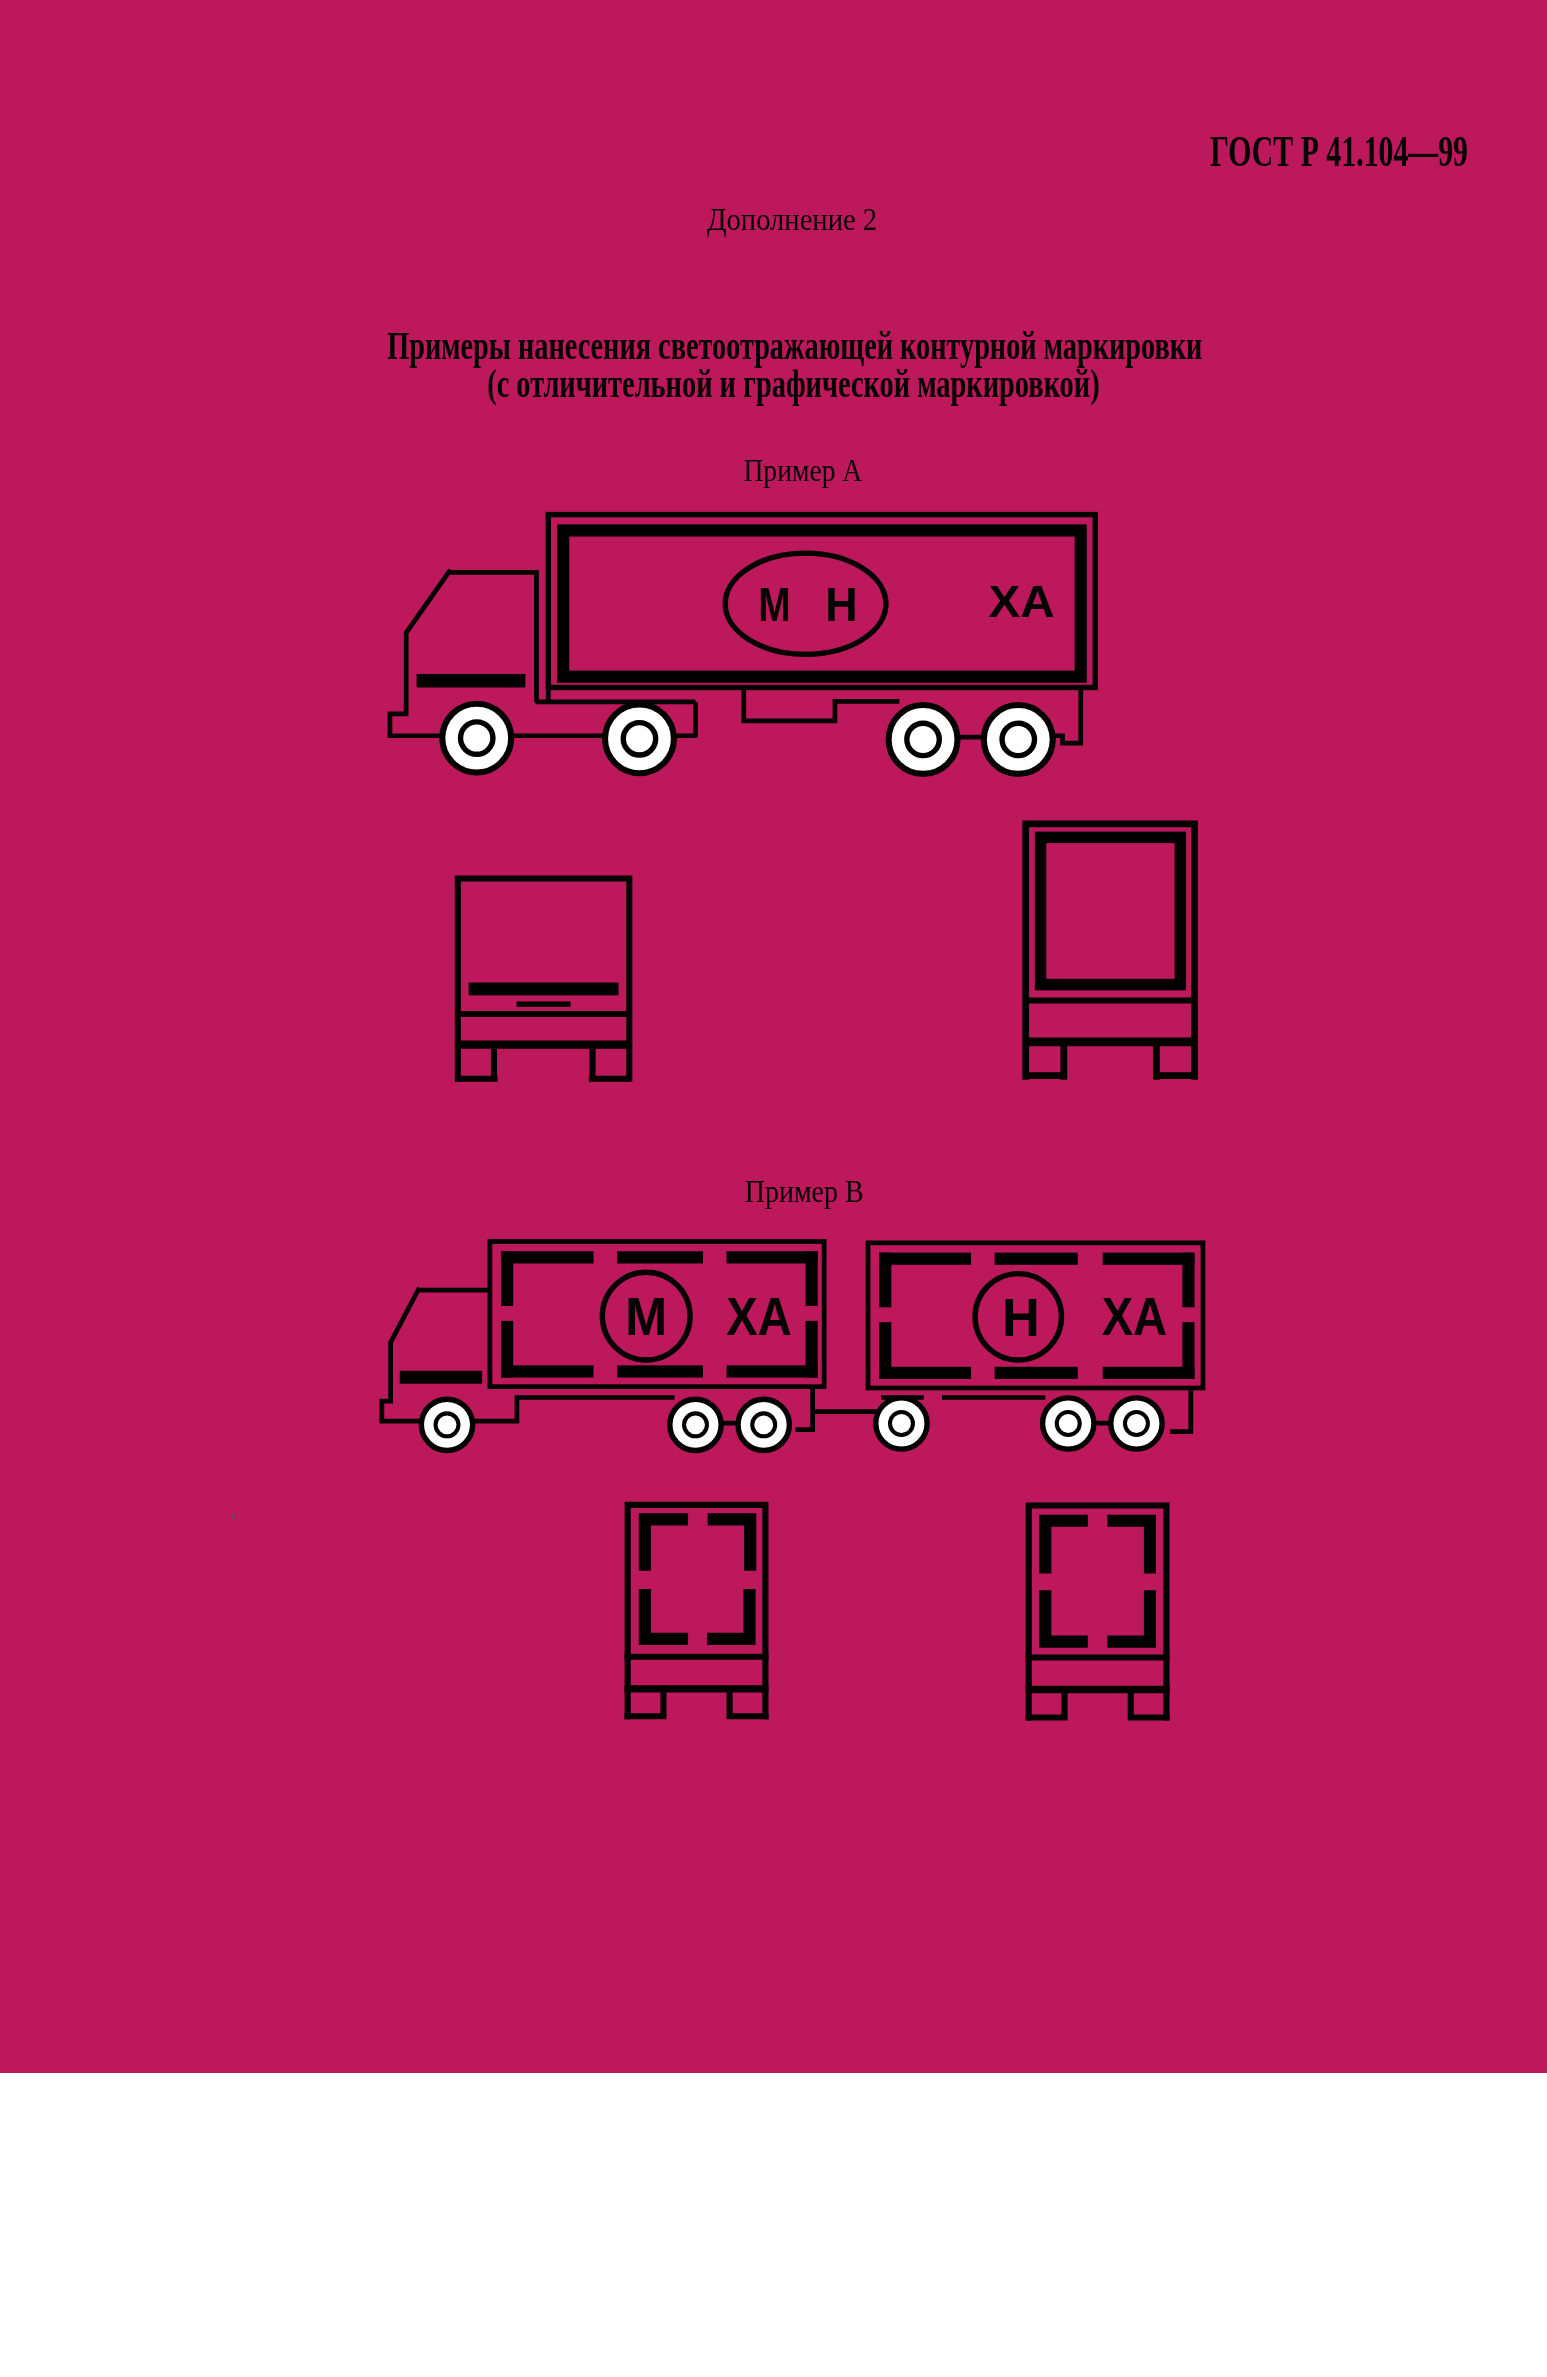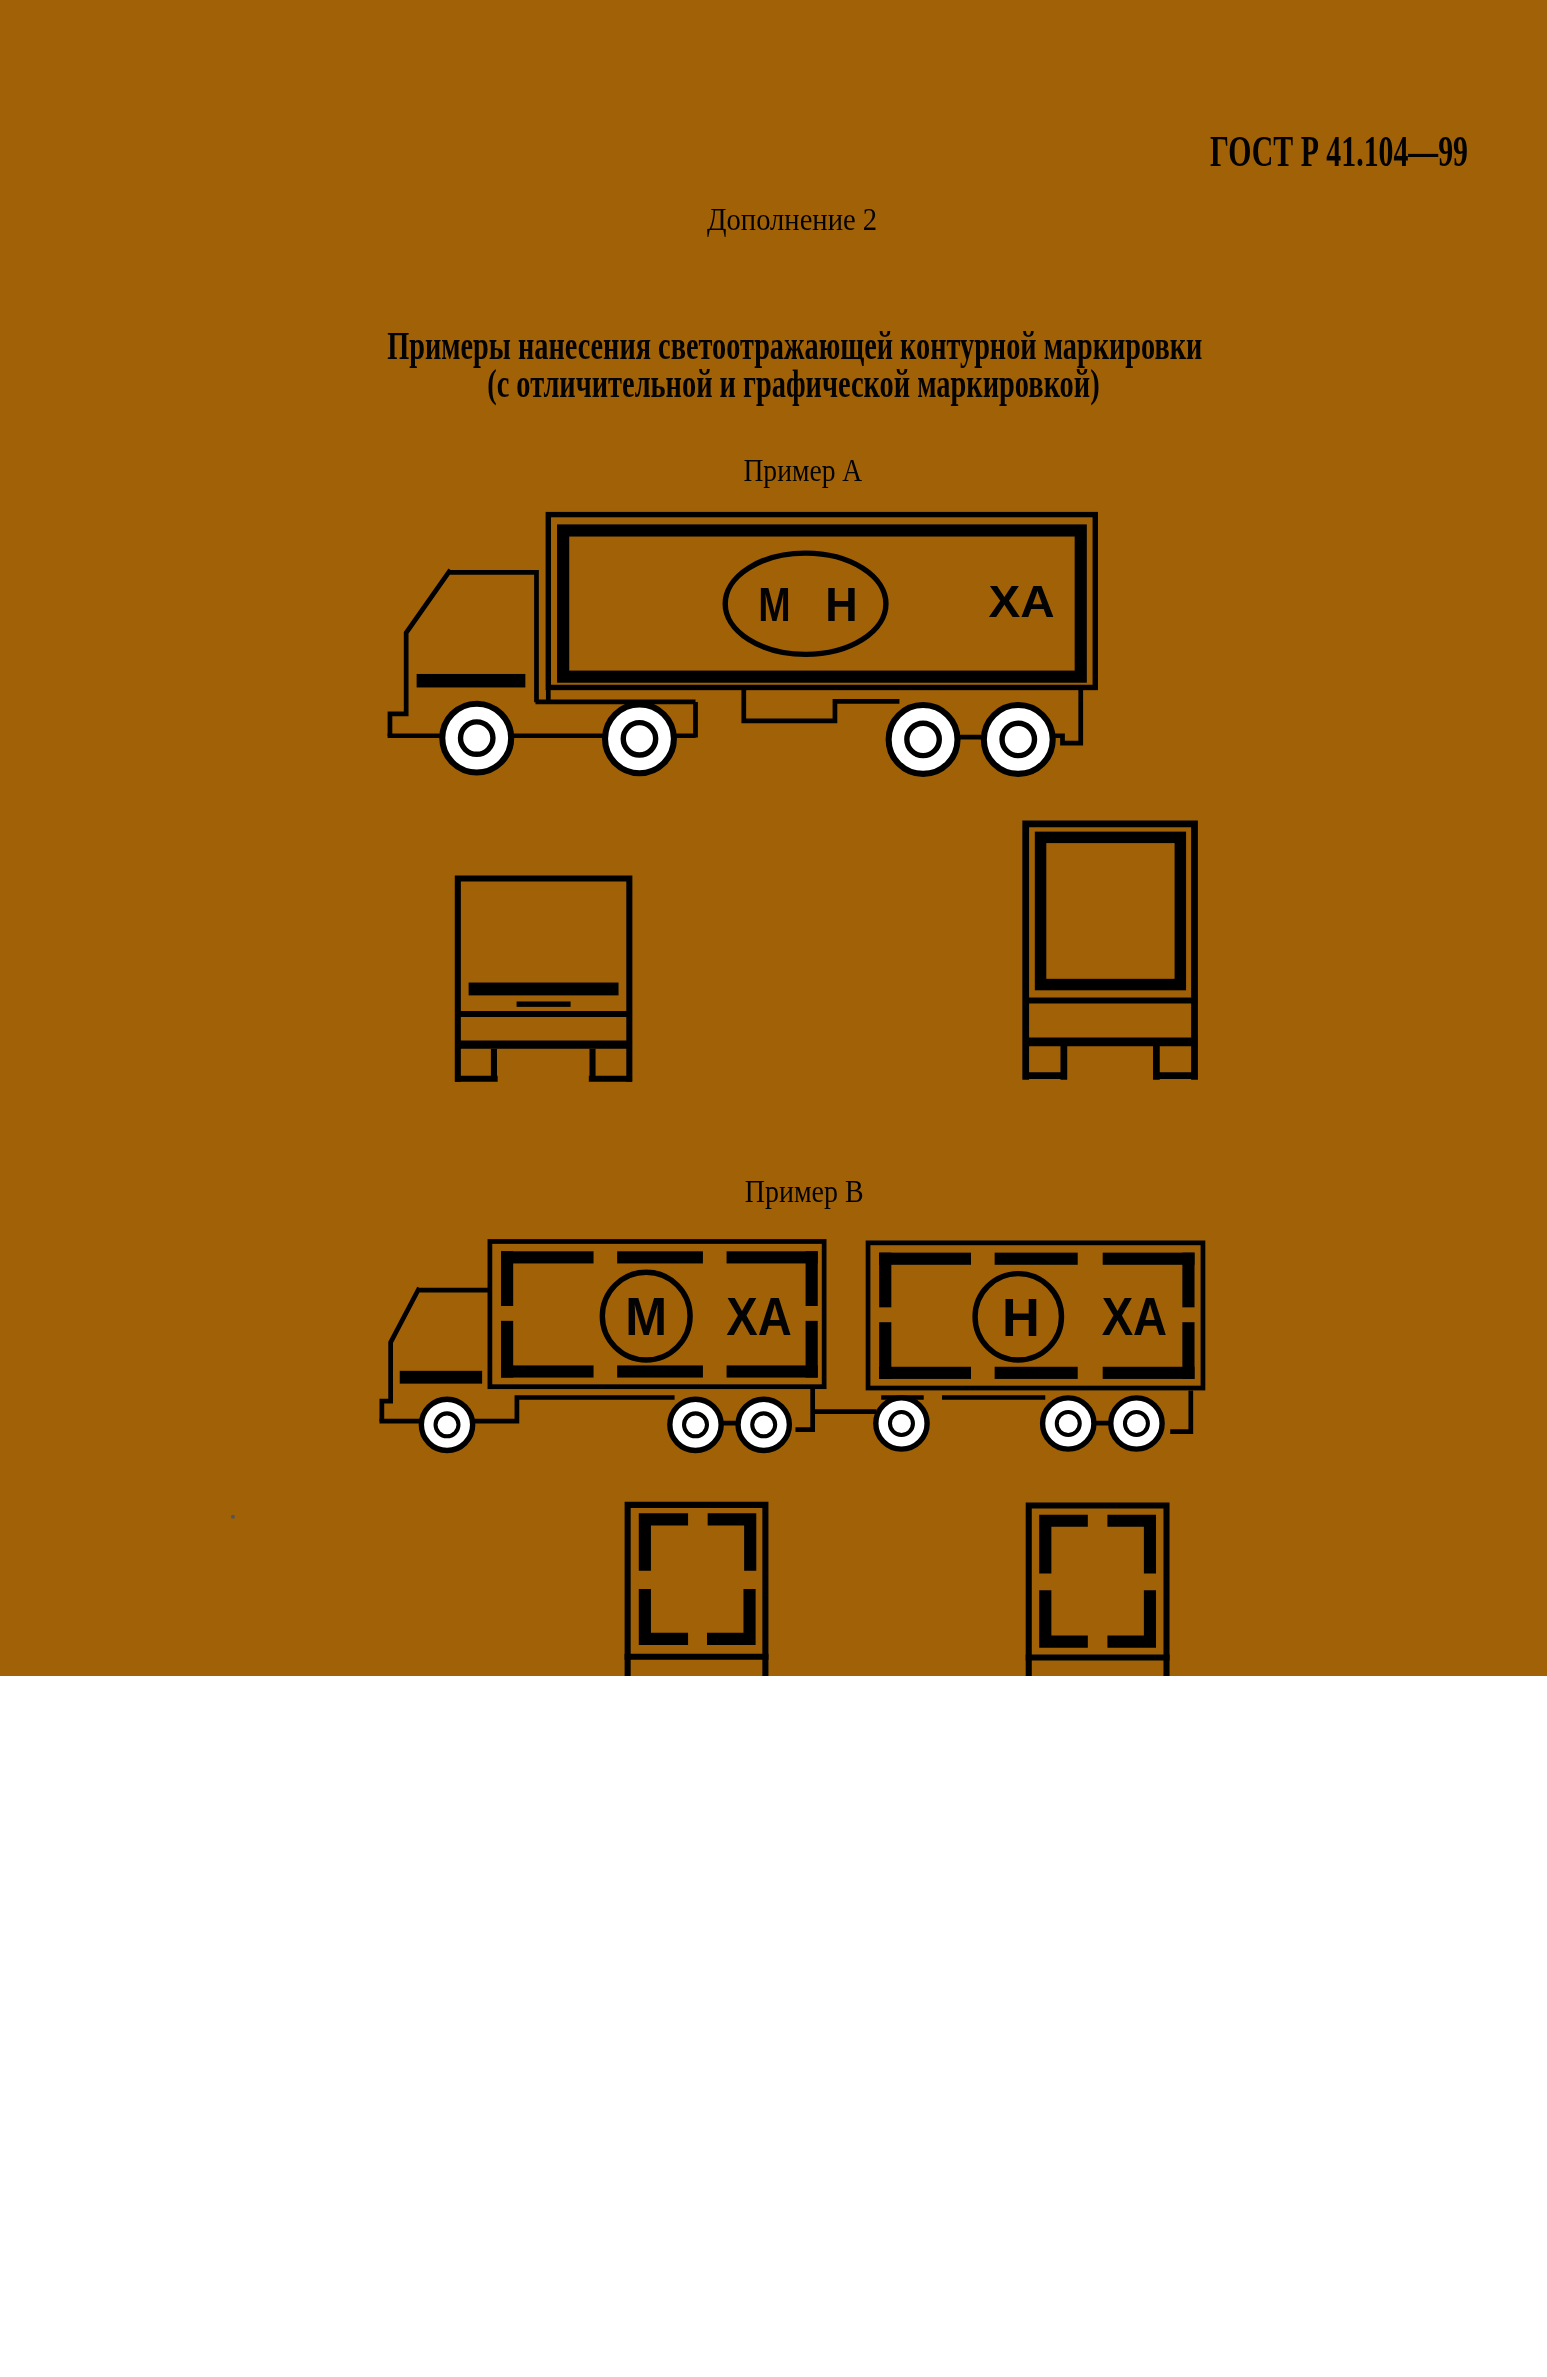--- a/index.html
+++ b/index.html
@@ -1,16 +1,16 @@
 <!DOCTYPE html>
 <html style="font-size:10.8px"><head>
 <meta charset="utf-8">
 <style>
 html,body{margin:0;padding:0;background:#ffffff;}
-#page{position:relative;width:1547px;height:1676px;background:#a16207;overflow:hidden;}
+#page{position:relative;width:1547px;height:2073px;background:#be185d;overflow:hidden;}
 text{fill:#030303;}
 .ser{font-family:"Liberation Serif",serif;}
 .sans{font-family:"Liberation Sans",sans-serif;font-weight:bold;}
 </style>
 </head>
 <body>
 <div id="page">
 <svg width="1547" height="2377" viewBox="0 0 2291 3520">
 
 <text class="ser" x="2174" y="246" font-size="67" font-weight="bold" text-anchor="end" textLength="382" lengthAdjust="spacingAndGlyphs">ГОСТ Р 41.104—99</text>

